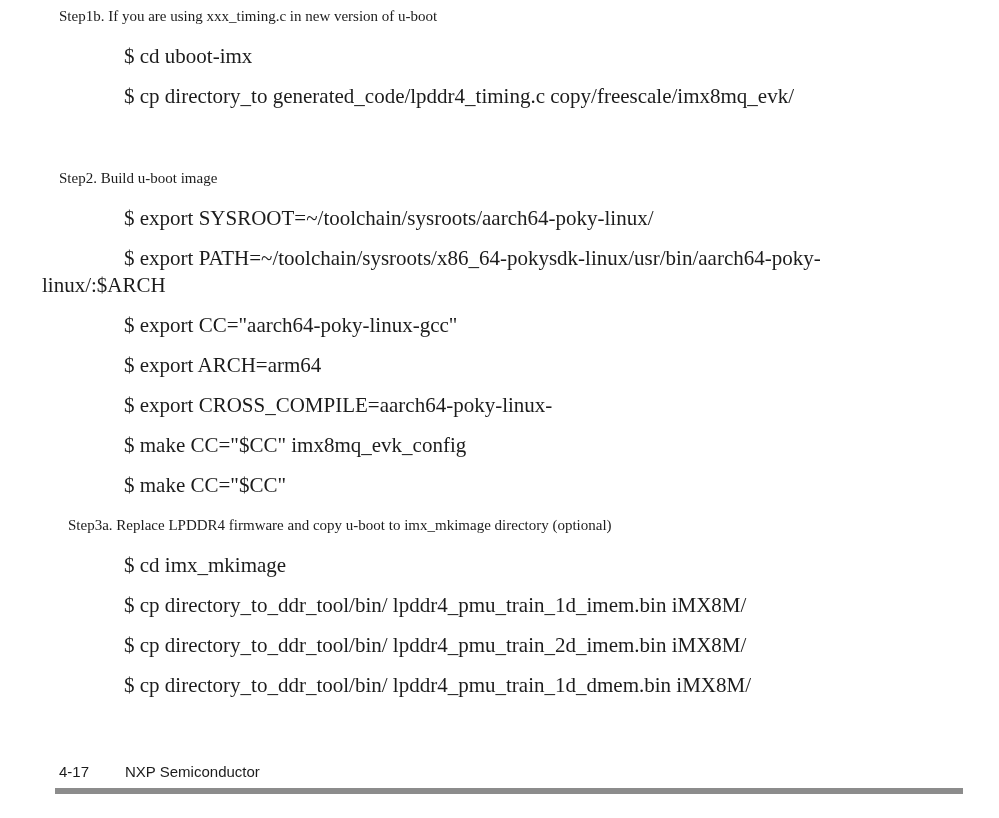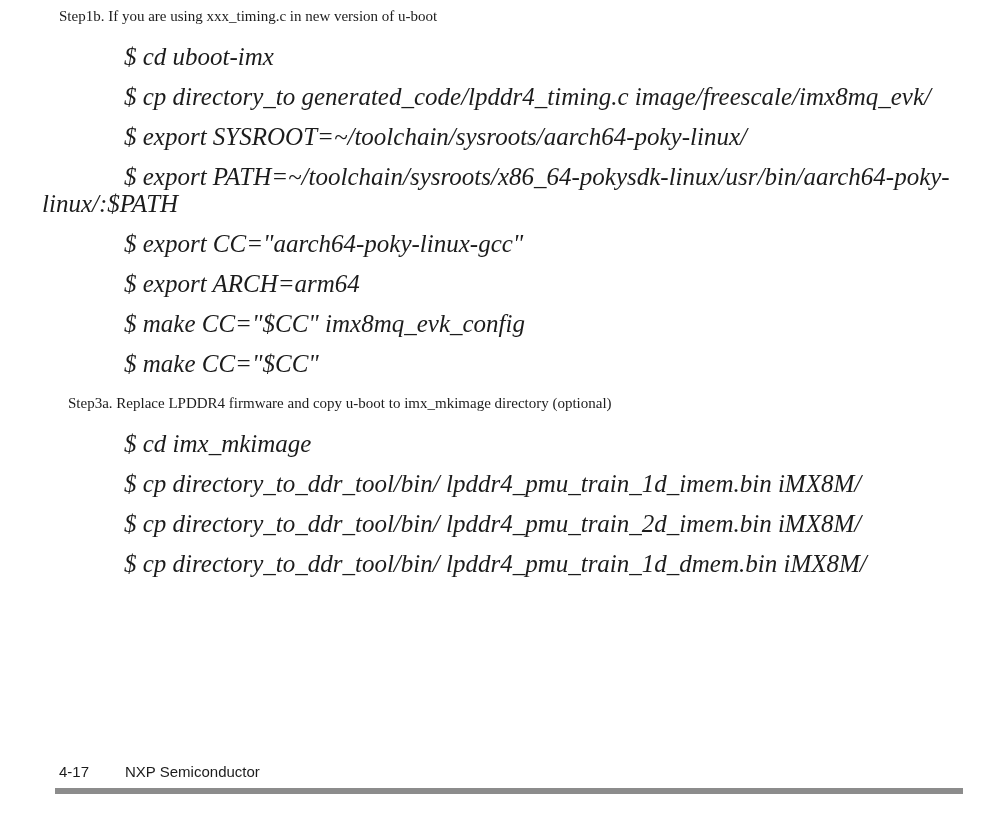--- a/index.html
+++ b/index.html
@@ -23,22 +23,21 @@
     font-weight: 400;
     font-size: 15px;
     line-height: 27px;
     margin: 0 8px 13px 59px;
     white-space: nowrap;
   }
   .heading.step3 { margin-left: 68px; }
   .heading.gap-before { margin-top: 55px; }
   .cmd {
     font-family: "Liberation Serif", serif;
-    font-style: italic;
-    font-size: 25px;
+    font-size: 21px;
     line-height: 27px;
     margin: 0 30px 13px 42px;
     text-indent: 82px;
     white-space: normal;
   }
   .footer {
     position: absolute;
     top: 763px;
     left: 59px;
     right: 39px;
@@ -61,29 +60,31 @@
     background: #8c8c8c;
   }
 </style>
 </head>
 <body>
 
 <div class="content">
 
   <p class="heading">Step1b. If you are using xxx_timing.c in new version of u-boot</p>
   <p class="cmd">$ cd uboot-imx</p>
-  <p class="cmd">$ cp directory_to generated_code/lpddr4_timing.c image/freescale/imx8mq_evk/</p>
+  <p class="cmd">$ cp directory_to generated_code/lpddr4_timing.c copy/freescale/imx8mq_evk/</p>
 
+  <p class="heading gap-before">Step2. Build u-boot image</p>
   <p class="cmd">$ export SYSROOT=~/toolchain/sysroots/aarch64-poky-linux/</p>
   <p class="cmd">
     <span>$ export PATH=~/toolchain/sysroots/x86_64-pokysdk-linux/usr/bin/aarch64-poky-</span><br>
-    <span>linux/:$PATH</span>
+    <span>linux/:$ARCH</span>
   </p>
   <p class="cmd">$ export CC="aarch64-poky-linux-gcc"</p>
   <p class="cmd">$ export ARCH=arm64</p>
+  <p class="cmd">$ export CROSS_COMPILE=aarch64-poky-linux-</p>
   <p class="cmd">$ make CC="$CC" imx8mq_evk_config</p>
   <p class="cmd">$ make CC="$CC"</p>
 
   <p class="heading step3">Step3a. Replace LPDDR4 firmware and copy u-boot to imx_mkimage directory (optional)</p>
   <p class="cmd">$ cd imx_mkimage</p>
   <p class="cmd">$ cp directory_to_ddr_tool/bin/ lpddr4_pmu_train_1d_imem.bin iMX8M/</p>
   <p class="cmd">$ cp directory_to_ddr_tool/bin/ lpddr4_pmu_train_2d_imem.bin iMX8M/</p>
   <p class="cmd">$ cp directory_to_ddr_tool/bin/ lpddr4_pmu_train_1d_dmem.bin iMX8M/</p>
 
 </div>

